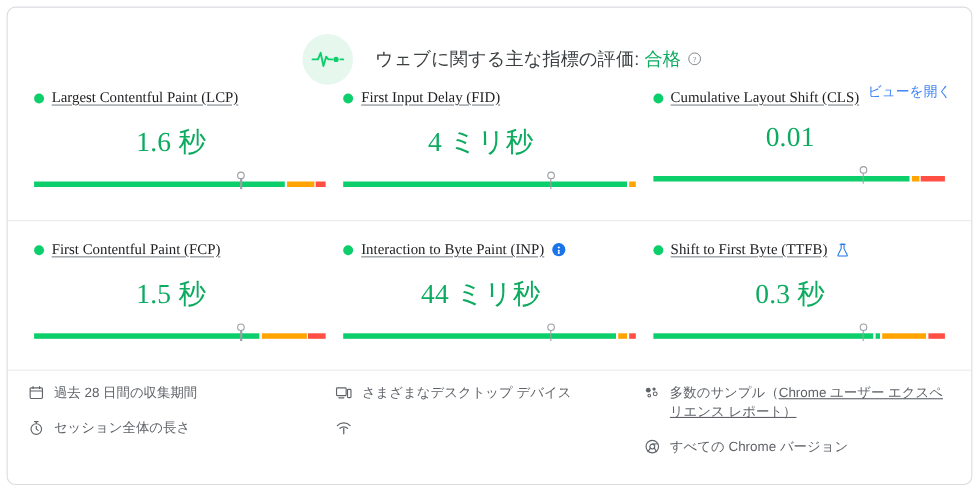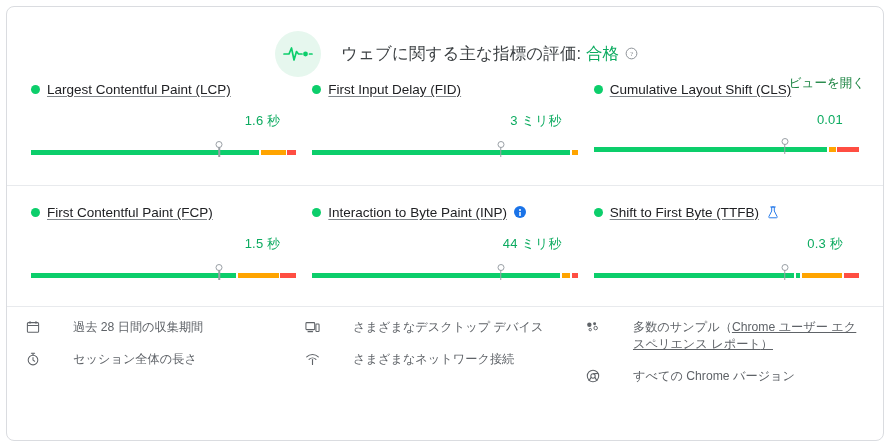--- a/index.html
+++ b/index.html
@@ -64,36 +64,37 @@
   .help-icon {
     display: inline-block;
     vertical-align: -1px;
     margin-left: 6px;
   }
   .open-view {
     position: absolute;
     right: 18px;
     top: 68px;
     font-size: 12.5px;
-    color: #15803d;
+    color: #3b82f6;
     white-space: nowrap;
   }
 
   
   .metrics {
     position: relative;
     padding: 0 16px;
   }
   .metric-row {
     display: flex;
   }
   .metric {
     width: 33.333%;
     padding: 0 8px;
     position: relative;
+    font-family: Liberation Serif, serif;
   }
   .metric-head {
     display: flex;
     align-items: center;
     height: 20px;
   }
   .dot {
     width: 9px;
     height: 9px;
     border-radius: 50%;
@@ -129,22 +130,22 @@
     border-radius: 50%;
     box-shadow: 0 3px 0 0 #fff, 0 5px 0 0 #fff;
   }
   .badge-flask {
     margin-left: 8px;
     display: flex;
     align-items: center;
     flex: none;
   }
   .metric-value {
-    text-align: right;
-    font-size: 13px;
+    text-align: center;
+    font-size: 25px;
     color: #0cab60;
     margin-top: 13px;
     padding-right: 16px;
     white-space: nowrap;
     letter-spacing: .2px;
   }
 
   
   .bar-wrap {
     position: relative;
@@ -208,21 +209,20 @@
   }
   .fcol { width: 33.333%; padding-right: 10px; }
   .fcol.c3 { padding-right: 0; }
   .fitem {
     display: flex;
     align-items: flex-start;
     font-size: 12.2px;
     color: #5f6368;
     line-height: 17px;
     margin-bottom: 15px;
-    gap: 24px;
   }
   .fitem .ficon {
     flex: none;
     width: 16px;
     margin-right: 8px;
     margin-top: 1px;
     display: flex;
     justify-content: center;
   }
   .fitem a, .flink {
@@ -278,21 +278,21 @@
             <div class="marker" style="left:71%"></div>
             <div class="marker-stem" style="left:71%"></div>
           </div>
         </div>
 
         <div class="metric">
           <div class="metric-head">
             <span class="dot"></span>
             <span class="metric-name">First Input Delay (FID)</span>
           </div>
-          <div class="metric-value">3 ミリ秒</div>
+          <div class="metric-value">4 ミリ秒</div>
           <div class="bar-wrap">
             <div class="bar">
               <div class="seg good" style="width:97.2%"></div>
               <div class="seg gap" style="width:0.6%"></div>
               <div class="seg ni" style="width:2.2%"></div>
             </div>
             <div class="marker" style="left:71%"></div>
             <div class="marker-stem" style="left:71%"></div>
           </div>
         </div>
@@ -433,21 +433,20 @@
           <span class="ftext">さまざまなデスクトップ デバイス</span>
         </div>
         <div class="fitem">
           <span class="ficon">
             <svg width="15" height="14" viewBox="0 0 16 16" aria-hidden="true">
               <path d="M1.4 5.6 A9.4 9.4 0 0 1 14.6 5.6" fill="none" stroke="#5f6368" stroke-width="1.3" stroke-linecap="round"></path>
               <path d="M4.1 8.4 A5.6 5.6 0 0 1 11.9 8.4" fill="none" stroke="#5f6368" stroke-width="1.3" stroke-linecap="round"></path>
               <path d="M8 8.6 V14.2" stroke="#5f6368" stroke-width="1.3" stroke-linecap="round"></path>
             </svg>
           </span>
-          <span class="ftext">さまざまなネットワーク接続</span>
         </div>
       </div>
 
       <div class="fcol c3">
         <div class="fitem">
           <span class="ficon">
             <svg width="15" height="14" viewBox="0 0 16 16" aria-hidden="true">
               <circle cx="4.4" cy="5.4" r="2.5" fill="#5f6368"></circle>
               <circle cx="10.4" cy="4.2" r="1.7" fill="#5f6368"></circle>
               <circle cx="11.6" cy="9.2" r="2" fill="none" stroke="#5f6368" stroke-width="1.1"></circle>

